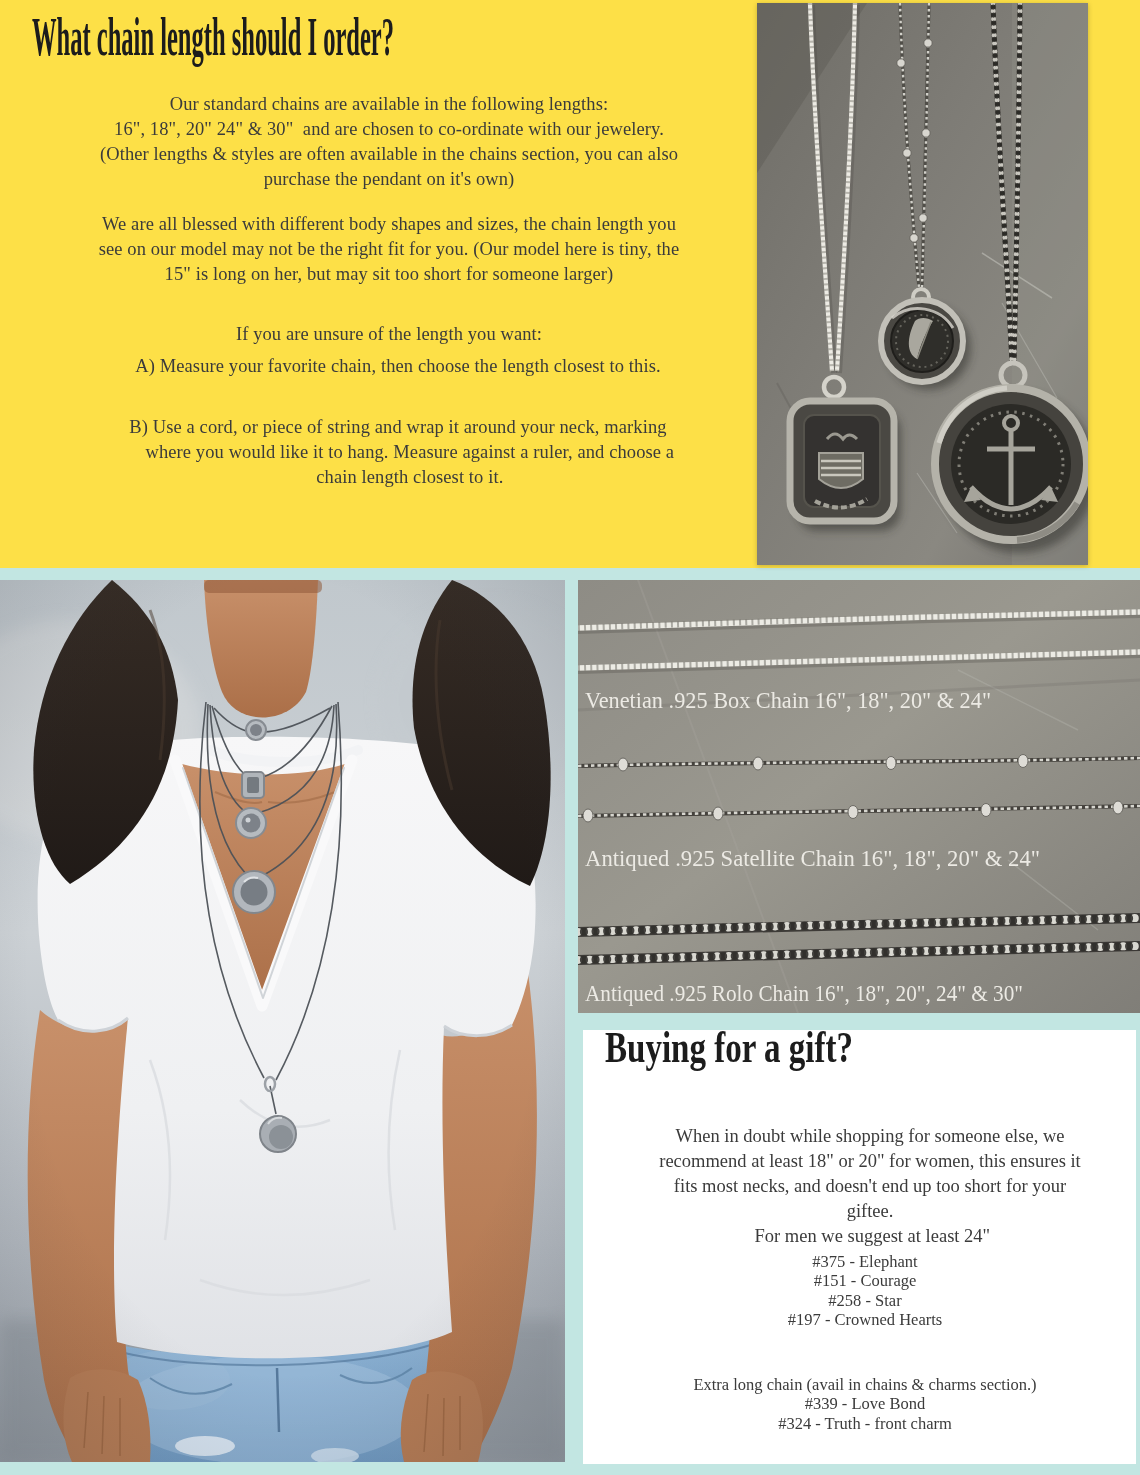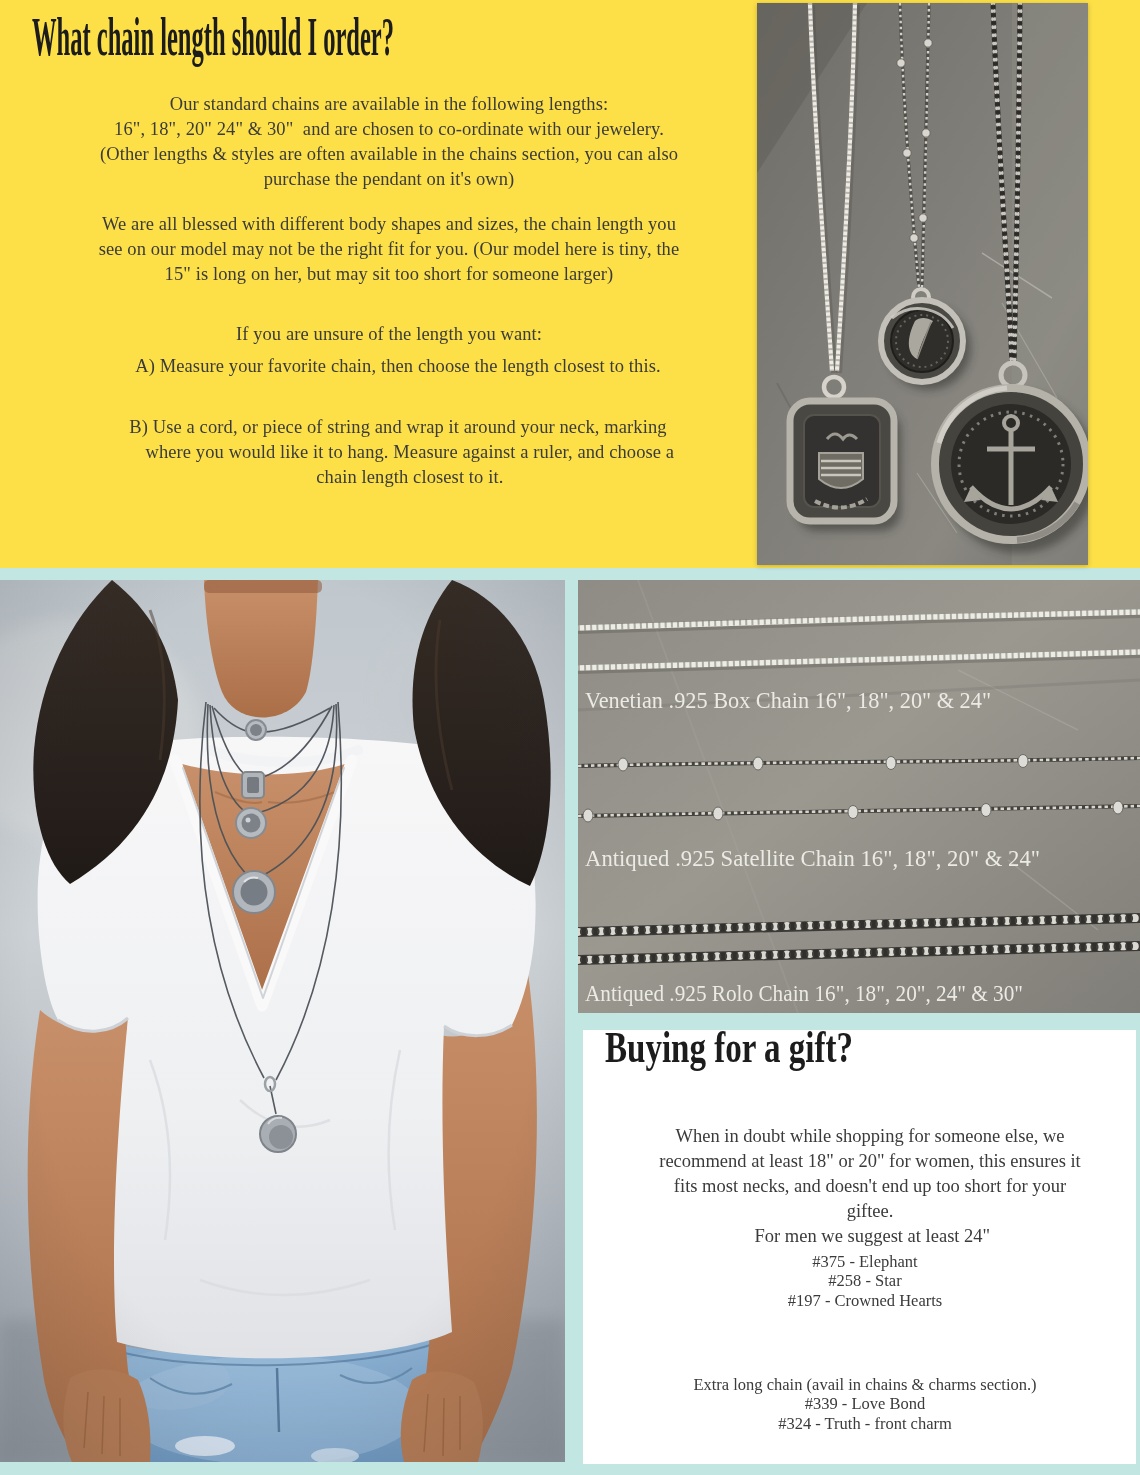--- a/index.html
+++ b/index.html
@@ -324,20 +324,21 @@
     <svg class="h2-svg">
       <text x="2" y="29" transform="scale(1,1.12)" font-family="Liberation Serif, serif" font-weight="700" font-size="40" fill="#1c1c1c" textLength="248" lengthAdjust="spacingAndGlyphs">Buying for a gift?</text>
     </svg>
     <div class="gift-para">When in doubt while shopping for someone else, we
 recommend at least 18" or 20" for women, this ensures it
 fits most necks, and doesn't end up too short for your
 giftee.
  For men we suggest at least 24"</div>
     <div class="gift-list list-1">
       <div>#375 - Elephant</div>
+      <div>#151 - Courage</div>
       <div>#258 - Star</div>
       <div>#197 - Crowned Hearts</div>
     </div>
     <div class="gift-list list-2">
       <div>Extra long chain (avail in chains &amp; charms section.)</div>
       <div>#339 - Love Bond</div>
       <div>#324 - Truth - front charm</div>
     </div>
   </div>
 

